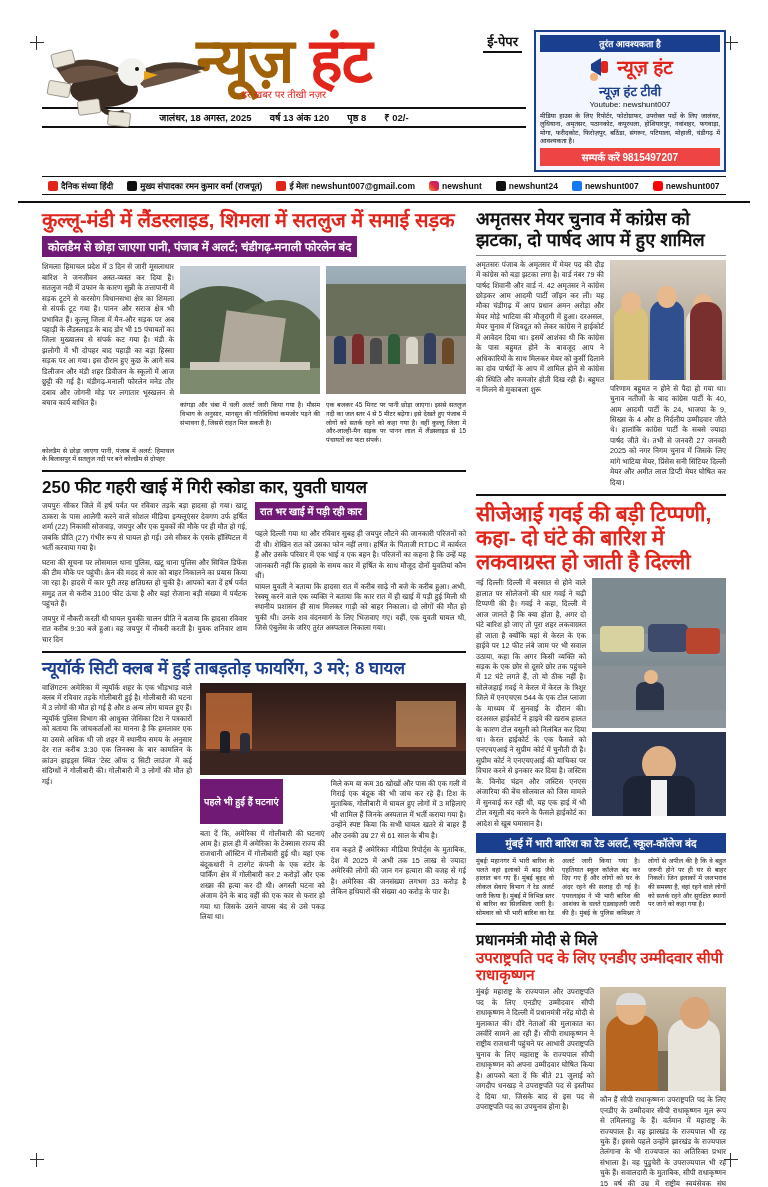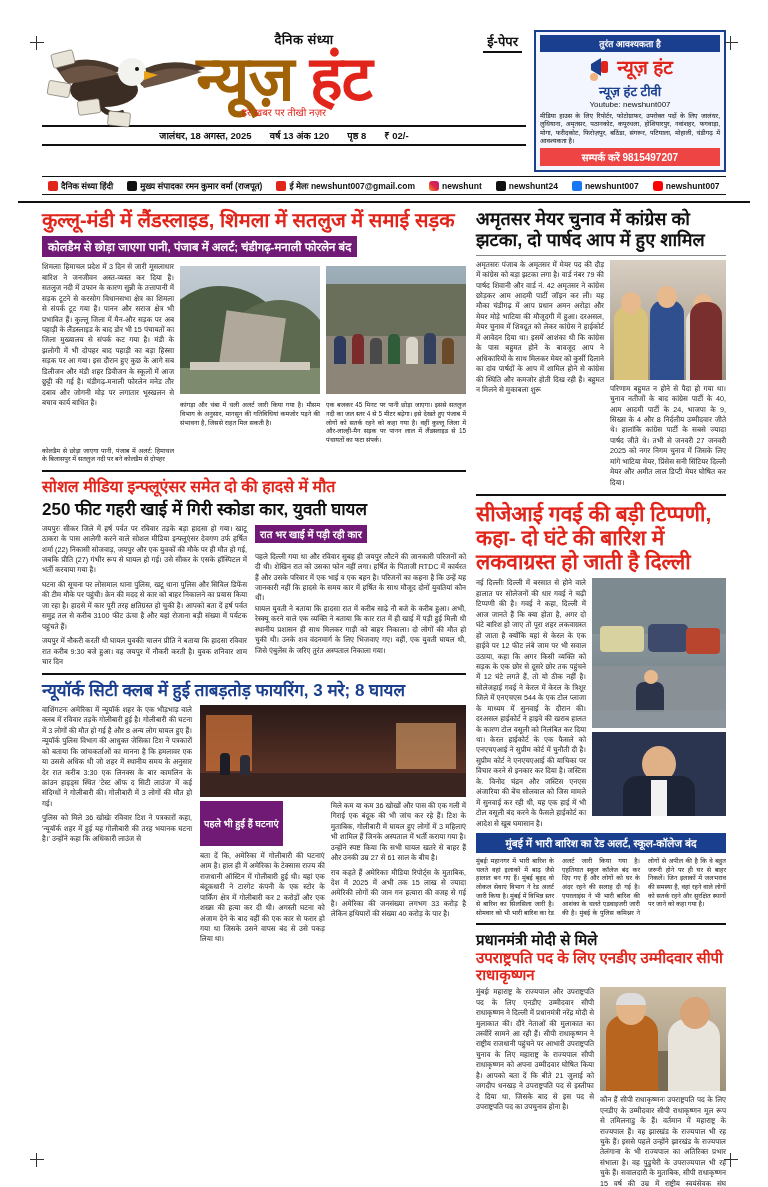--- a/index.html
+++ b/index.html
@@ -122,21 +122,20 @@
           <path d="M98 33 l14 4 l-14 5 z" fill="#e8a317"></path>
           <path d="M52 66 q10 14 26 8" stroke="#3b2c24" stroke-width="5" fill="none"></path>
           <g fill="#e8e4d8" stroke="#6b6256" stroke-width=".6">
             <rect x="6" y="14" width="22" height="14" rx="2" transform="rotate(-14 17 21)"></rect>
             <rect x="2" y="44" width="22" height="14" rx="2" transform="rotate(10 13 51)"></rect>
             <rect x="32" y="62" width="22" height="14" rx="2" transform="rotate(-8 43 69)"></rect>
             <rect x="62" y="74" width="22" height="14" rx="2" transform="rotate(6 73 81)"></rect>
           </g>
         </svg>
       </div>
-      <div class="tagline-top">दैनिक संध्या</div>
       <div class="epaper-tag">ई-पेपर</div>
       <div class="nameplate">
         <span class="np-blue">न्यूज़</span>
         <span class="np-red">हंट</span>
       </div>
       <div class="np-sub">हर खबर पर तीखी नज़र</div>
       <div class="mast-strip">
         <span>जालंधर, 18 अगस्त, 2025</span>
         <span>वर्ष 13 अंक 120</span>
         <span>पृष्ठ 8</span>
@@ -236,21 +235,20 @@
               <div class="cap" style="width:140px;">एक बजकर 45 मिनट पर पानी छोड़ा जाएगा। इससे सतलुज नदी का जल स्तर 4 से 5 मीटर बढ़ेगा। इसे देखते हुए पंजाब में लोगों को सतर्क रहने को कहा गया है। वहीं कुल्लू जिला में और-लाल्ही-मैन सड़क पर पानन लाल में लैंडस्लाइड से 15 पंचायतों का फटा संपर्क।</div>
             </div>
           </div>
         </div>
         <div class="cap" style="width:132px;margin-top:2px;">कोलडैम से छोड़ा जाएगा पानी, पंजाब में अलर्ट: हिमाचल के बिलासपुर में सतलुज नदी पर बने कोलडैम से दोपहर</div>
       </article>
 
       <div class="rule"></div>
 
       <article>
-        <h2 class="head-red" style="font-size:16px;">सोशल मीडिया इन्फ्लूएंसर समेत दो की हादसे में मौत</h2>
         <h2 class="head-black" style="font-size:17px;">250 फीट गहरी खाई में गिरी स्कोडा कार, युवती घायल</h2>
 
         <div style="display:flex;gap:8px;">
           <div style="width:205px;">
             <div class="body-txt">जयपुरः सीकर जिले में हर्ष पर्वत पर रविवार तड़के बड़ा हादसा हो गया। खाटू ठाकरा के पास आलेगी करने वाले सोशल मीडिया इन्फ्लूएंसर देवगण उर्फ हर्षित शर्मा (22) निकासी सोजवाड़, जयपुर और एक युवकों की मौके पर ही मौत हो गई, जबकि प्रीति (27) गंभीर रूप से घायल हो गई। उसे सीकर के एसके हॉस्पिटल में भर्ती करवाया गया है।</div>
             <div class="body-txt" style="margin-top:4px;">घटना की सूचना पर लोसमाल थाना पुलिस, खटू थाना पुलिस और सिविल डिफेंस की टीम मौके पर पहुंची। क्रेन की मदद से कार को बाहर निकालने का प्रयास किया जा रहा है। हादसे में कार पूरी तरह क्षतिग्रस्त हो चुकी है। आपको बता दें हर्ष पर्वत समुद्र तल से करीब 3100 फीट ऊंचा है और यहां रोजाना बड़ी संख्या में पर्यटक पहुंचते हैं।</div>
             <div class="body-txt" style="margin-top:4px;">जयपुर में नौकरी करती थी घायल युवकीः चालन प्रीति ने बताया कि हादसा रविवार रात करीब 9:30 बजे हुआ। वह जयपुर में नौकरी करती है। युवक शनिवार शाम चार दिन</div>
           </div>
           <div style="flex:1;">
             <div class="subhead-bar" style="font-size:10px;padding:2px 5px;">रात भर खाई में पड़ी रही कार</div>
@@ -260,21 +258,20 @@
         </div>
       </article>
 
       <div class="rule"></div>
 
       <article>
         <h2 class="head-black" style="font-size:17px;color:#1b3f8f;">न्यूयॉर्क सिटी क्लब में हुई ताबड़तोड़ फायरिंग, 3 मरे; 8 घायल</h2>
         <div style="display:flex;gap:8px;">
           <div style="width:150px;">
             <div class="body-txt">वाशिंगटनः अमेरिका में न्यूयॉर्क शहर के एक भीड़भाड़ वाले क्लब में रविवार तड़के गोलीबारी हुई है। गोलीबारी की घटना में 3 लोगों की मौत हो गई है और 8 अन्य लोग घायल हुए हैं। न्यूयॉर्क पुलिस विभाग की आधुक्त जेसिका टिश ने पत्रकारों को बताया कि जांचकर्ताओं का मानना है कि हमलावर एक या उससे अधिक थी जो शहर में स्थानीय समय के अनुसार देर रात करीब 3:30 एक लिनक्स के बार कामलिन के क्रांउन हाइड्स स्थित 'टेस्ट ऑफ द सिटी लाउंज' में कई संदिग्धों ने गोलीबारी की। गोलीबारी में 3 लोगों की मौत हो गई।</div>
-            <div class="body-txt" style="margin-top:4px;">पुलिस को मिले 36 खोखेः रविवार टिश ने पत्रकारों कहा, 'न्यूयॉर्क शहर में हुई यह गोलीबारी की तरह भयानक घटना है।' उन्होंने कहा कि अधिकारी लाउंज से</div>
           </div>
           <div style="flex:1;">
             <div class="photo" style="width:100%;height:92px;">
               <div style="position:absolute;inset:0;background:linear-gradient(#2a1a18,#6b3b2a)"></div>
               <div style="position:absolute;left:6px;top:10px;width:46px;height:56px;background:#c9703a;opacity:.75;"></div>
               <div style="position:absolute;right:10px;top:18px;width:60px;height:46px;background:#e0a36b;opacity:.6;"></div>
               <div style="position:absolute;left:0;bottom:0;width:100%;height:24px;background:#3a2520;"></div>
               <div style="position:absolute;left:20px;bottom:22px;width:10px;height:22px;background:#1d1d28;border-radius:4px 4px 0 0;"></div>
               <div style="position:absolute;left:40px;bottom:22px;width:10px;height:20px;background:#2c2c38;border-radius:4px 4px 0 0;"></div>
             </div>

